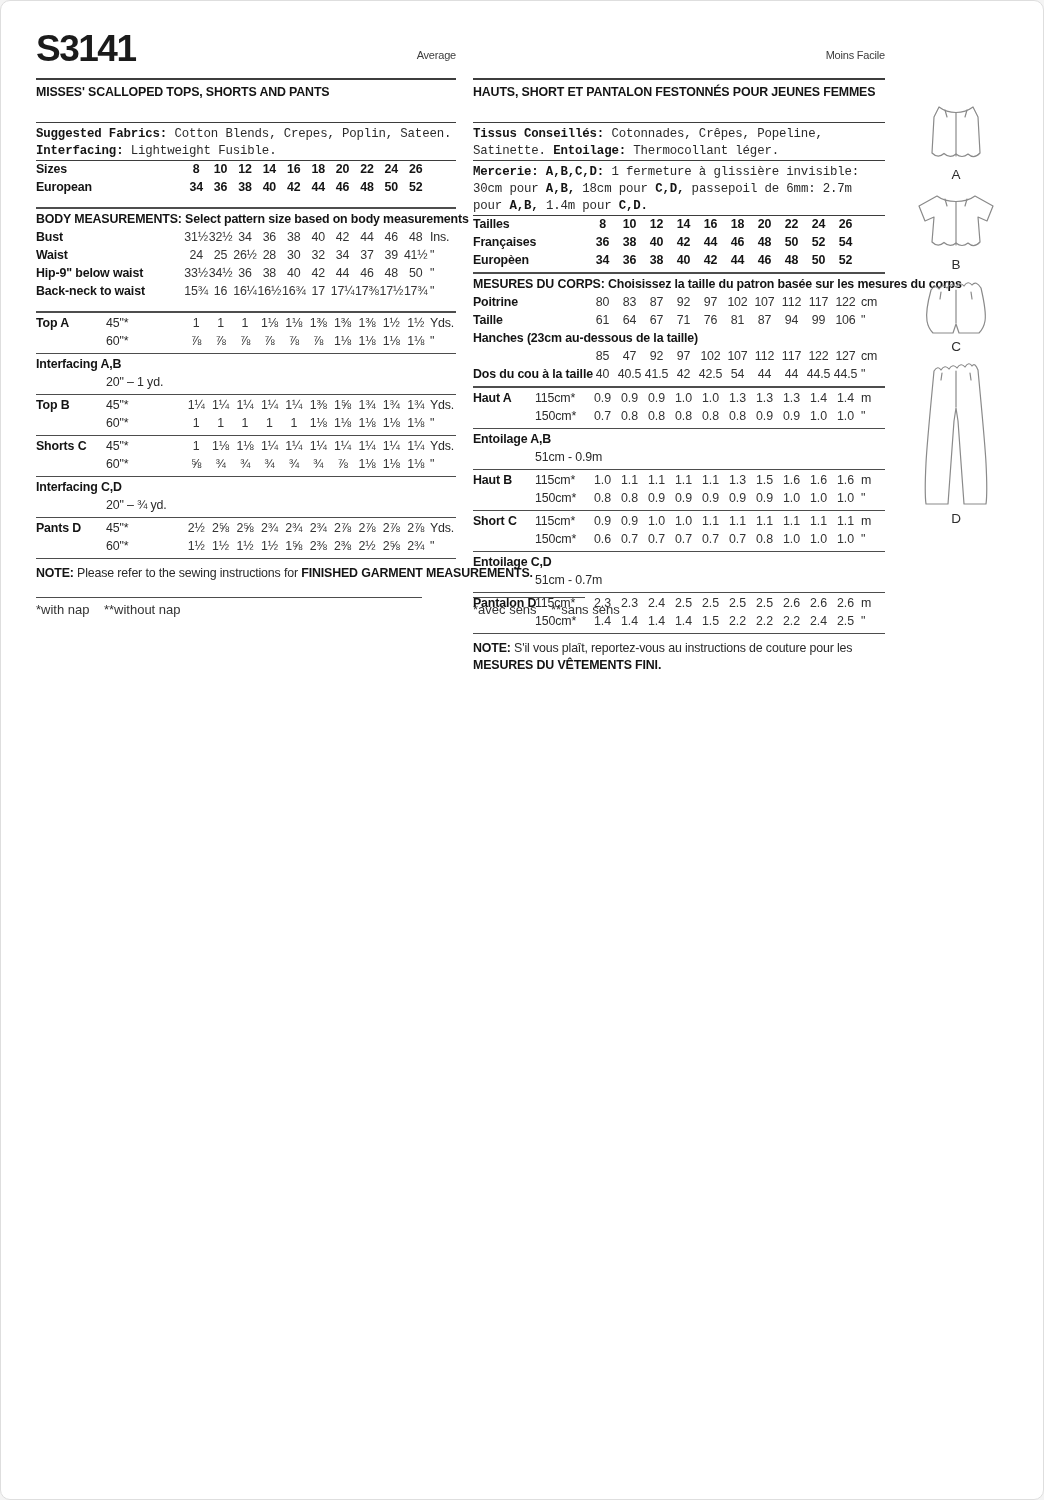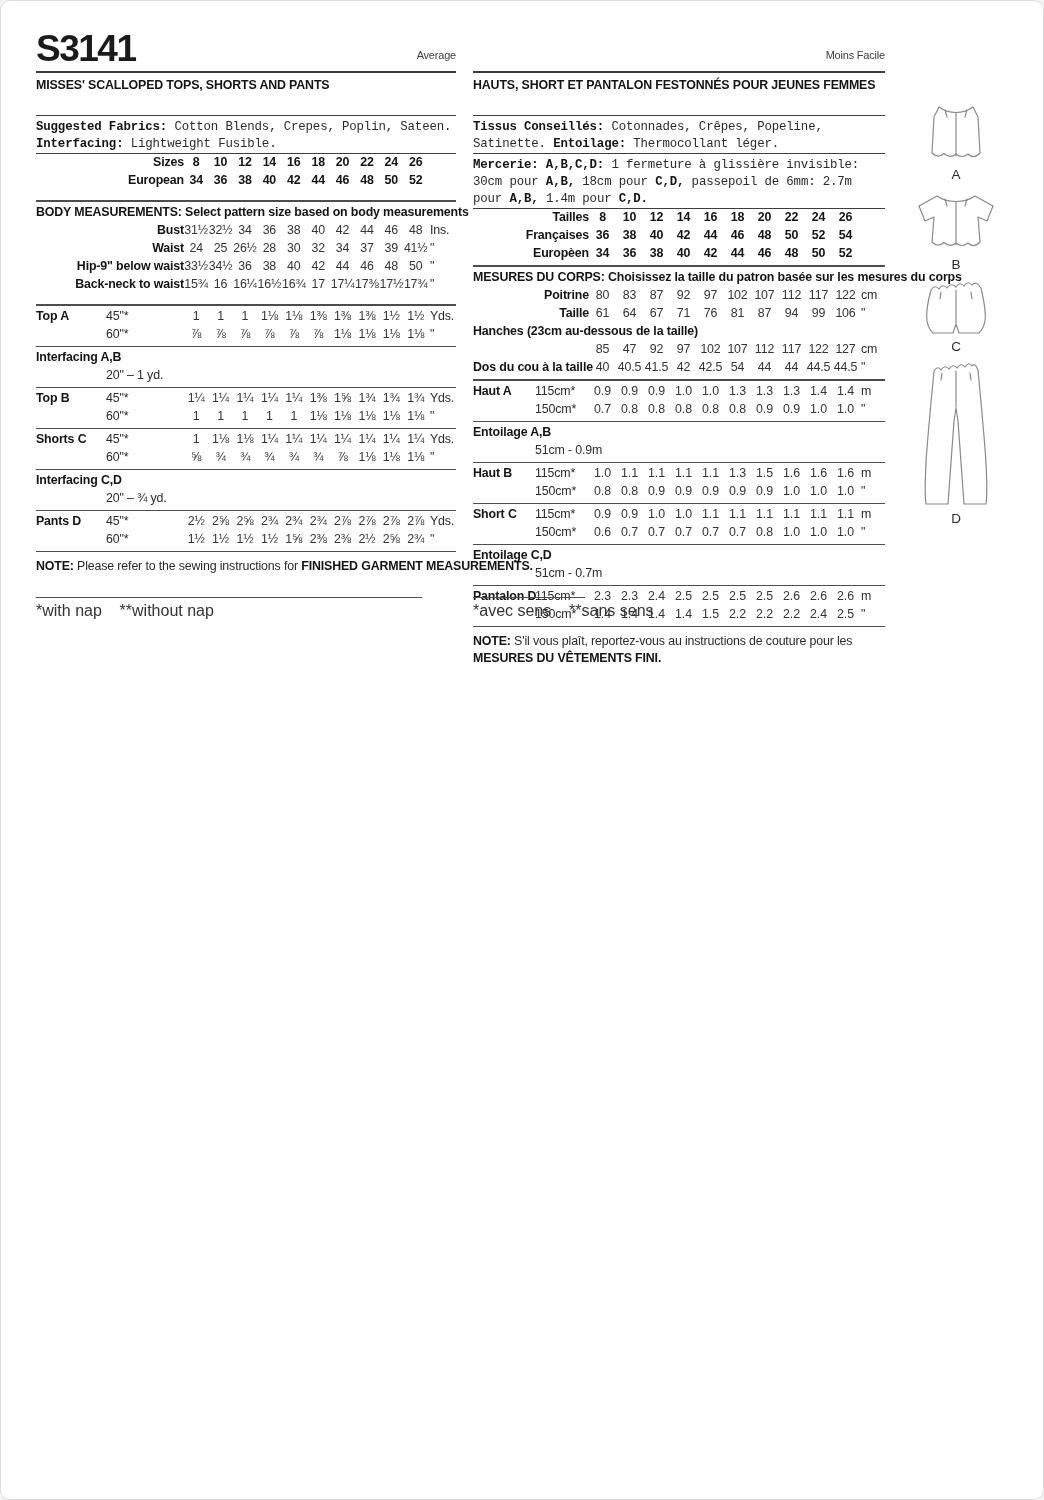--- a/index.html
+++ b/index.html
@@ -7,47 +7,47 @@
     position:relative; width:1042px; height:1498px; margin:0 auto;
     background:#ffffff; border:1px solid #dedede; border-radius:10px; overflow:hidden;
     color:#2a2a2a;
   }
   .col { position:absolute; top:30px; font-size:12.4px; line-height:17px; letter-spacing:-0.15px; }
   .col-en { left:35px;  width:420px; }
   .col-fr { left:472px; width:412px; }
   b { color:#141414; }
 
   .hdr-row { display:flex; justify-content:space-between; align-items:flex-end;
-             border-bottom:2px solid #3d3d3d; padding-bottom:7px; height:33px;gap:9px; }
+             border-bottom:2px solid #3d3d3d; padding-bottom:14px; height:33px;gap:9px; }
   .code { font-size:37px; font-weight:bold; letter-spacing:-1.5px; line-height:30px; color:#1b1b1b; }
   .difficulty { font-size:11px; color:#3c3c3c; letter-spacing:-0.2px; }
 
   .sec-title { font-weight:bold; color:#141414; padding:4px 0 21px; border-bottom:1.6px solid #3d3d3d; }
   .para { padding:3px 0 0; border-bottom:1.6px solid #3d3d3d;font-family:Liberation Mono, monospace; }
 
   .trow { display:grid; grid-template-columns:70px 78px repeat(10,24.4px) 28px;
           min-height:18px; align-items:baseline; }
   .col-fr .trow { grid-template-columns:62px 54px repeat(10,27px) 26px; }
   .lbl { font-weight:bold; color:#141414; white-space:nowrap; }
-  .span2 { grid-column:1 / 3;text-align:right; }
+  .span2 { grid-column:1 / 3; }
   .sub { white-space:nowrap; }
   .val { text-align:center; white-space:nowrap; color:#333; }
   .val.b { font-weight:bold; color:#141414; }
   .unit { padding-left:2px; white-space:nowrap; }
   .hdr { grid-column:1 / -1; font-weight:bold; color:#141414; white-space:nowrap; }
   .subnote { grid-column:2 / -1; }
   .rule { height:0; border-top:1.4px solid #4d4d4d; margin:2px 0; }
   .rule.thick { border-top-width:2px; }
   .gap { height:8px; }
 
   .note { padding-top:4px; }
   .note-nowrap { white-space:nowrap; }
 
   .footer { position:absolute; top:596px; border-top:1.4px solid #4d4d4d;
-            padding-top:4px; font-size:16px; color:#333; white-space:pre; }
+            padding-top:4px; font-size:13px; color:#333; white-space:pre; }
   .footer-en { left:35px;  width:386px; }
   .footer-fr { left:472px; width:112px; }
 
   .views { position:absolute; left:895px; top:100px; width:120px;
            display:flex; flex-direction:column; align-items:center; }
   .view-label { font-size:13.5px; color:#2e2e2e; margin:2px 0 9px; }
   .views svg { display:block; }
   .art { stroke:#8a8a8a; stroke-width:1.2; fill:none; stroke-linecap:round; stroke-linejoin:round; }
 </style>
 </head>

